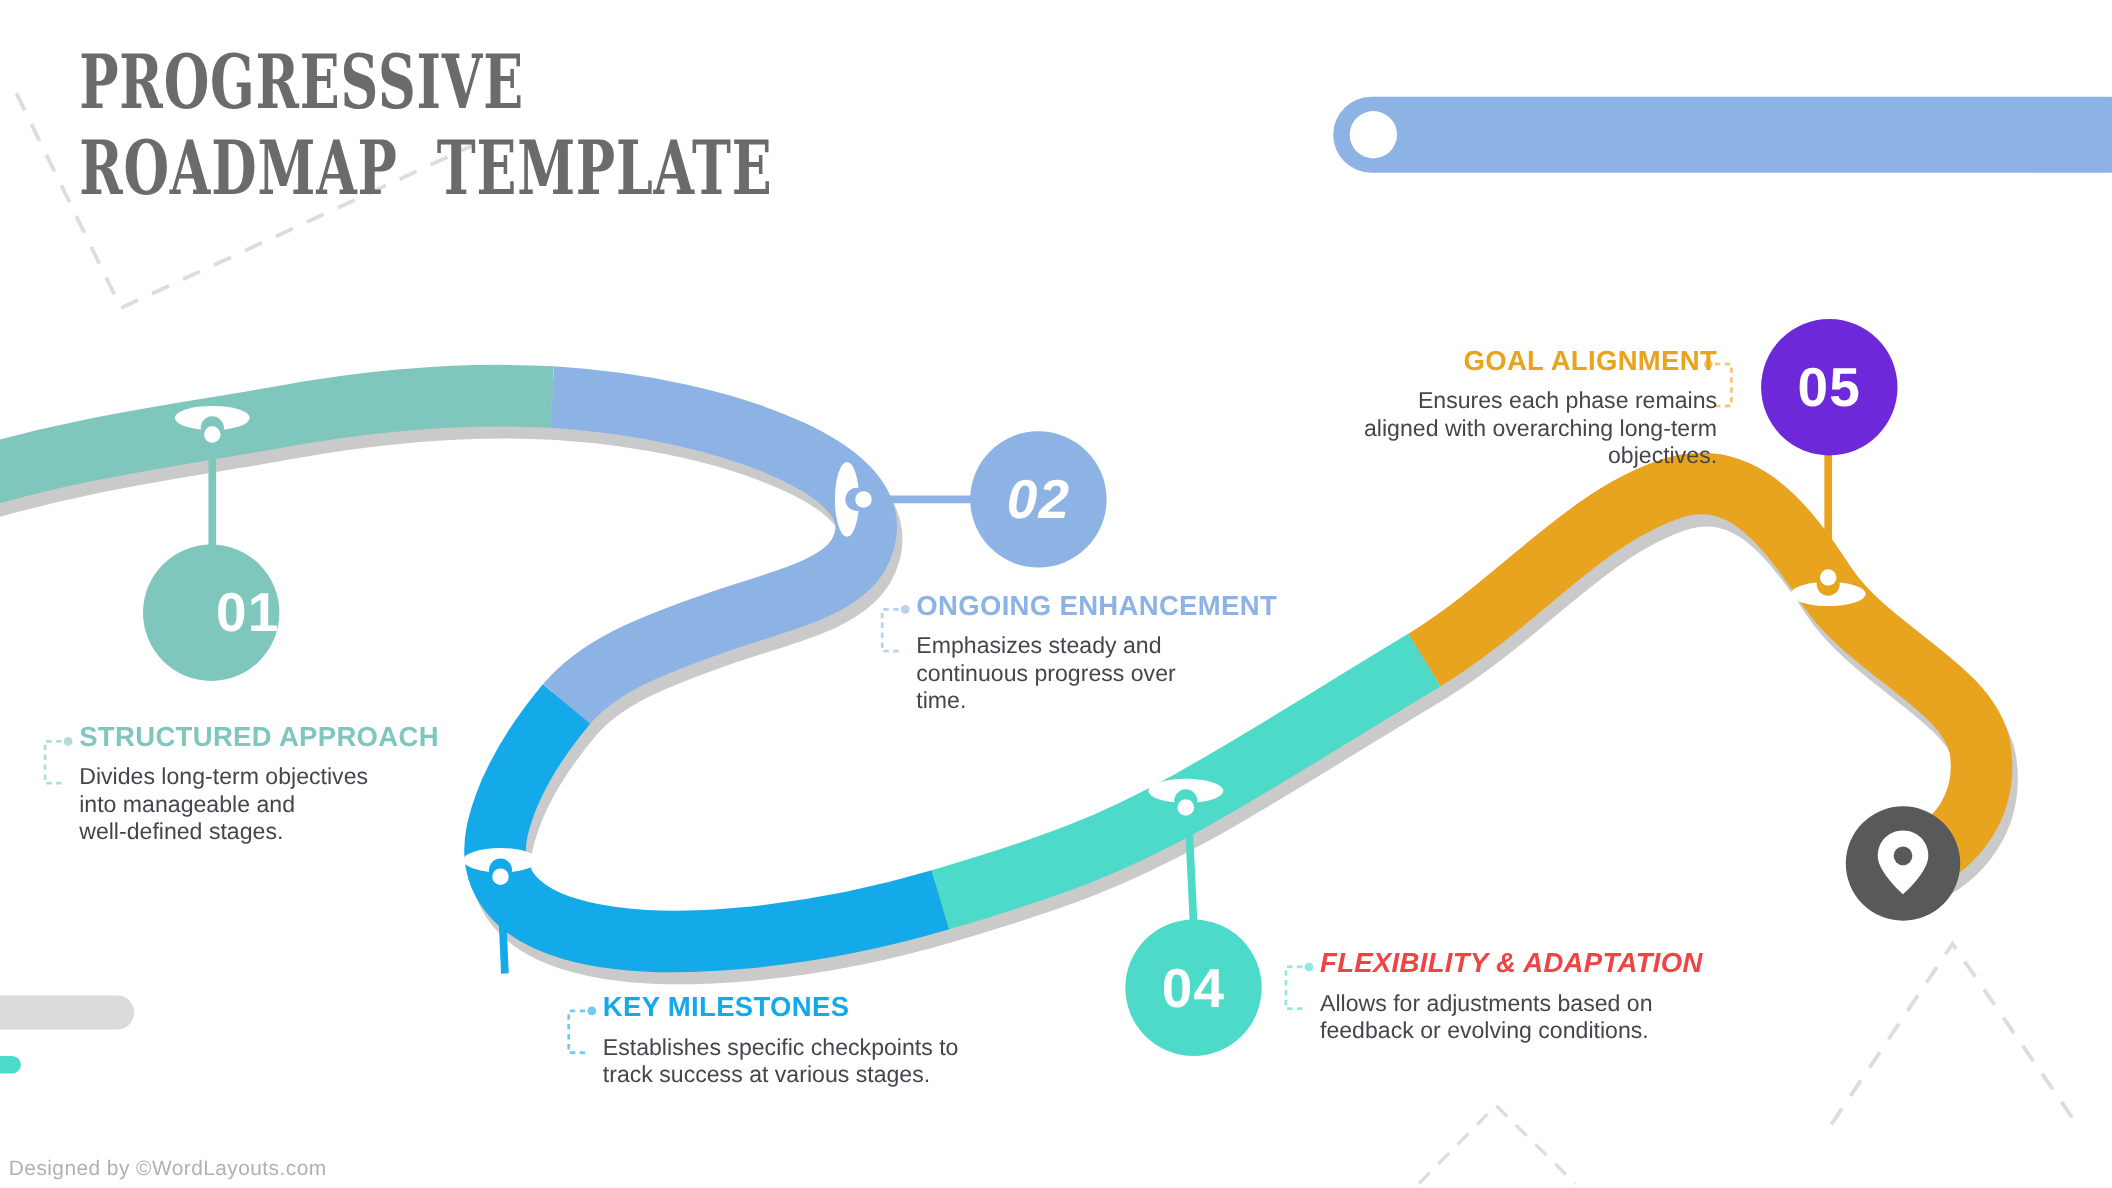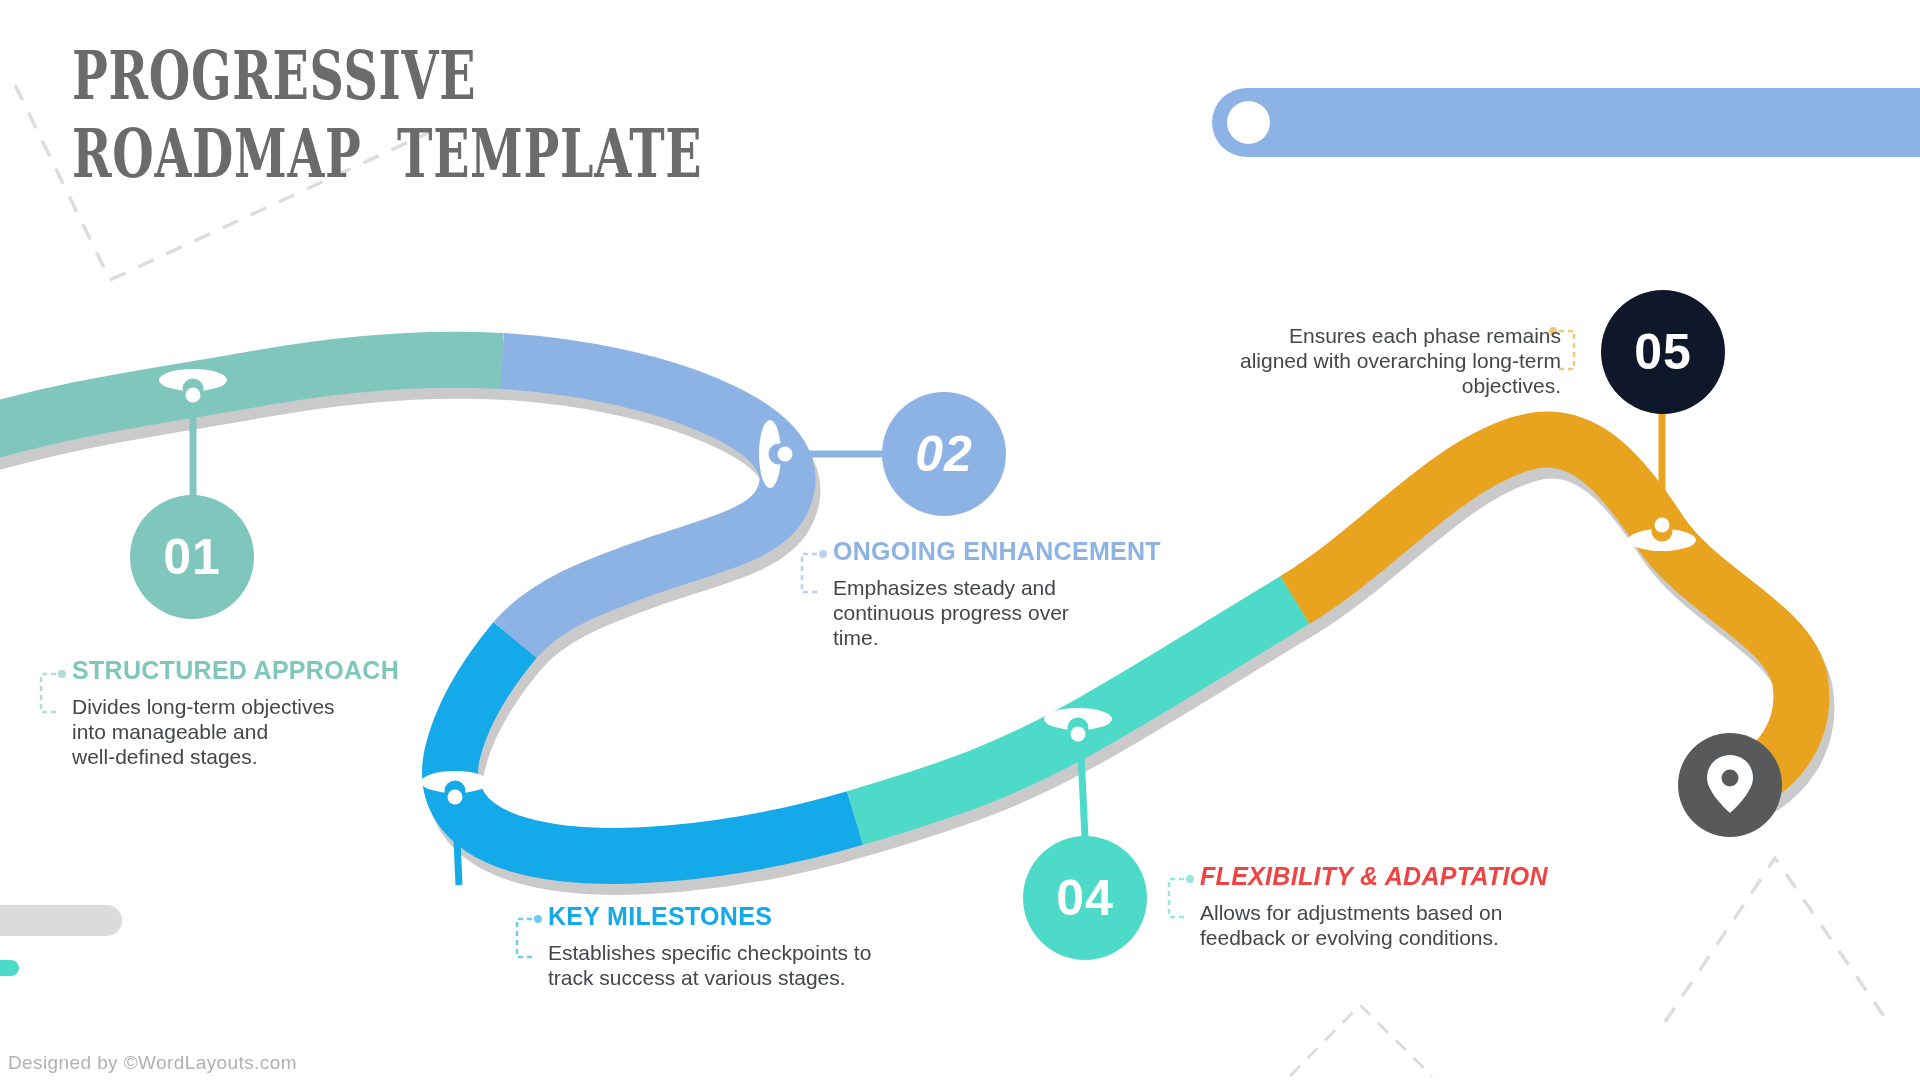--- a/index.html
+++ b/index.html
@@ -110,30 +110,30 @@
 
   <div class="headline">
     <div>PROGRESSIVE</div>
     <div class="l2">ROADMAP TEMPLATE</div>
   </div>
 
   <div class="topbar" style="background: rgb(141, 179, 229);">
     <div class="knob"></div>
   </div>
 
-  <div class="badge" style="left: 130px; top: 495px; background: rgb(127, 198, 189);">
+  <div class="badge" style="left: 130px; top: 495px; background: rgb(127, 198, 189); justify-content: flex-end;">
     <span>01</span>
   </div>
   <div class="badge" style="left: 882px; top: 392px; background: rgb(141, 179, 229); font-style: italic;">
     <span>02</span>
   </div>
   <div class="badge" style="left: 1023px; top: 836px; background: rgb(78, 218, 201);">
     <span>04</span>
   </div>
-  <div class="badge" style="left: 1601px; top: 290px; background: #0f172a;">
+  <div class="badge" style="left: 1601px; top: 290px; background: #6d28d9;">
     <span>05</span>
   </div>
 
   <div class="stage-text" style="left:833px;top:537px;">
     <div class="stage-title" style="color: rgb(141, 179, 229);">ONGOING ENHANCEMENT</div>
     <div class="stage-body">
       <div>Emphasizes steady and</div>
       <div>continuous progress over</div>
       <div>time.</div>
     </div>
@@ -158,20 +158,21 @@
 
   <div class="stage-text" style="left:1200px;top:862px;">
     <div class="stage-title" style="color: #ef4444; font-style: italic;">FLEXIBILITY &amp; ADAPTATION</div>
     <div class="stage-body">
       <div>Allows for adjustments based on</div>
       <div>feedback or evolving conditions.</div>
     </div>
   </div>
 
   <div class="stage-text align-right" style="right:375px;top:314px;">
+    <div class="stage-title" style="color: rgb(232, 163, 31);">GOAL ALIGNMENT</div>
     <div class="stage-body">
       <div>Ensures each phase remains</div>
       <div>aligned with overarching long-term</div>
       <div>objectives.</div>
     </div>
   </div>
 
   <div class="gray-bar"></div>
   <div class="teal-bar" style="background: rgb(78, 218, 201);"></div>
   <div class="credit">Designed by ©WordLayouts.com</div>

